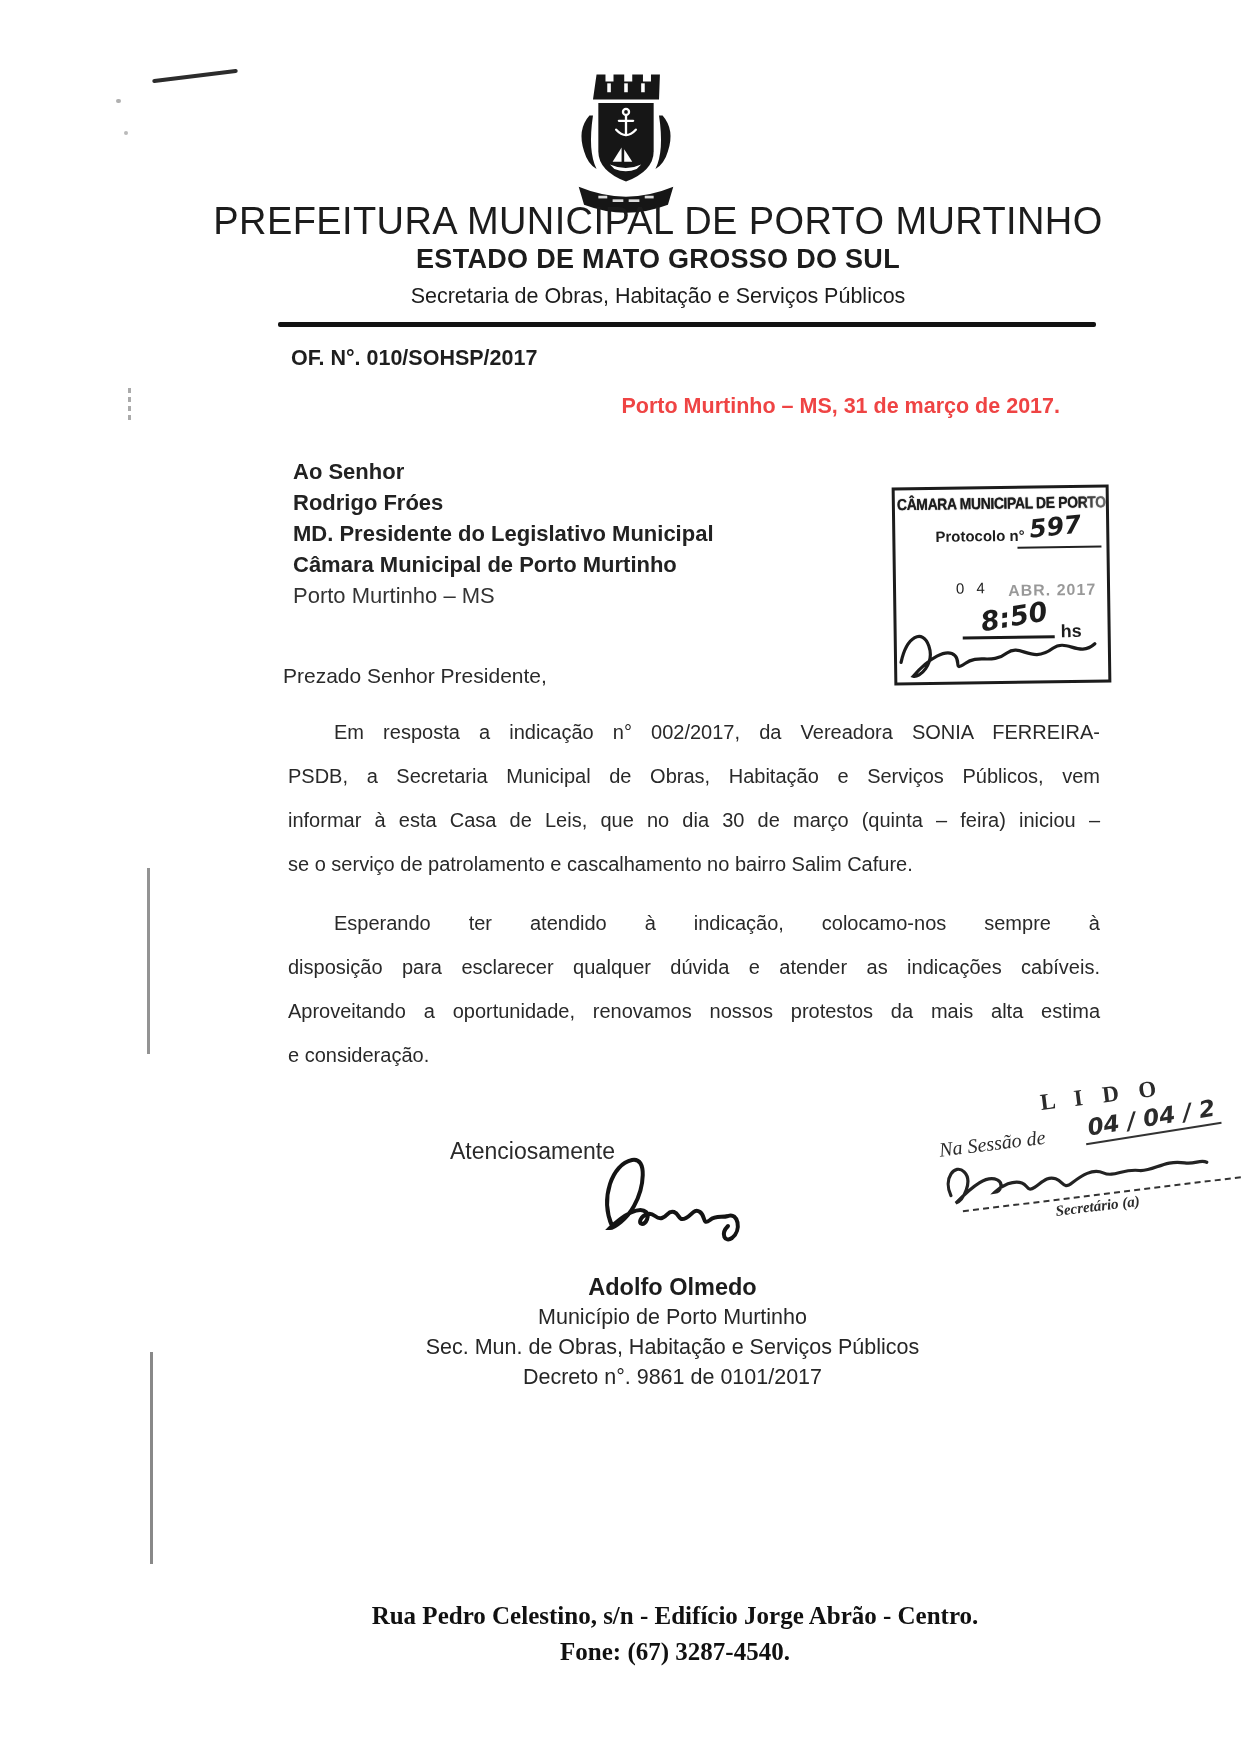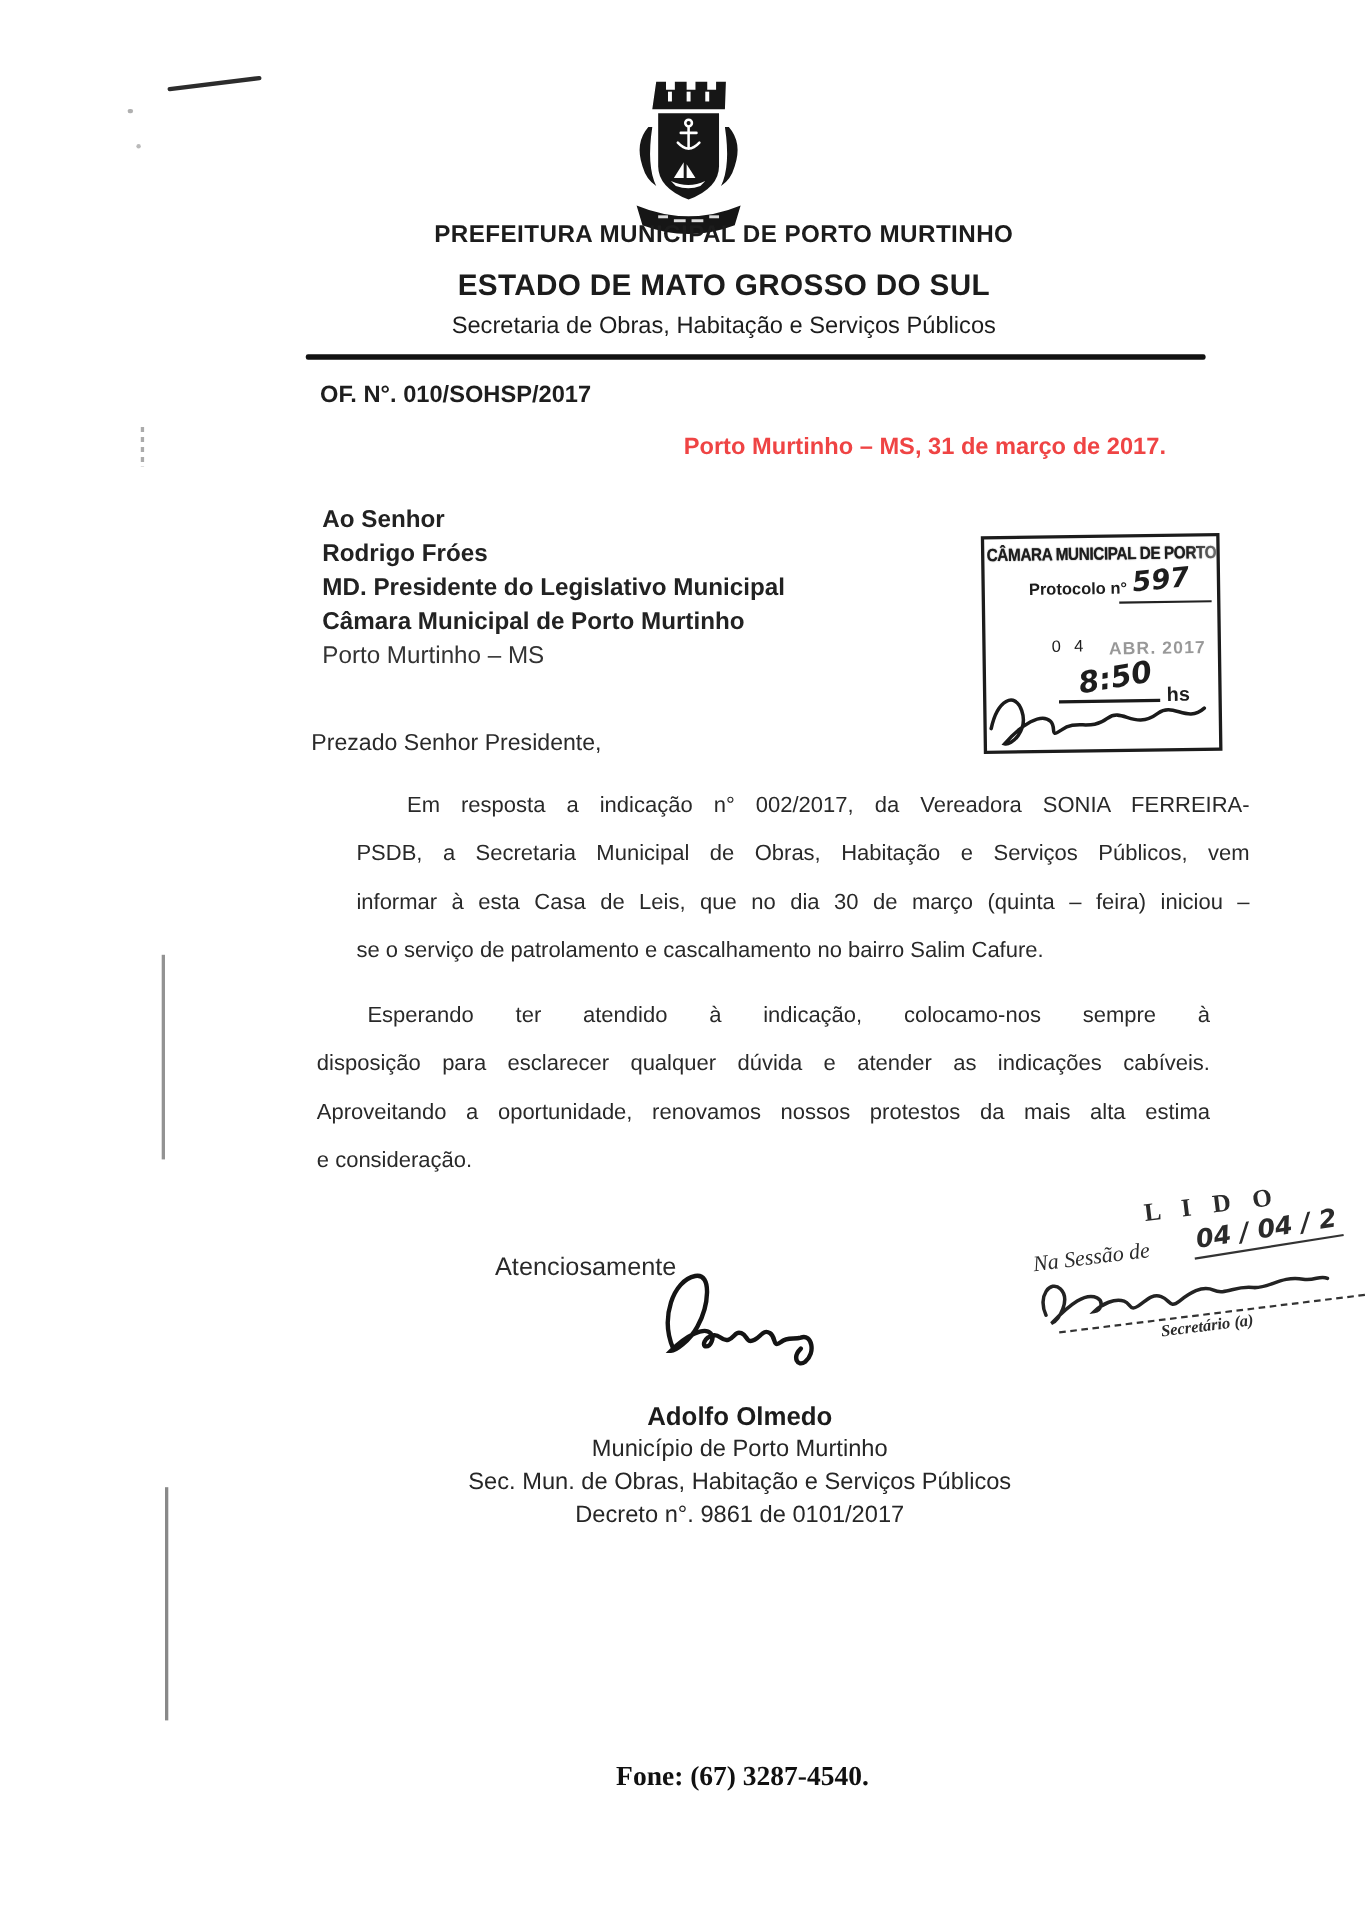--- a/index.html
+++ b/index.html
@@ -15,21 +15,21 @@
   .a-dots1{left:128px; top:388px; width:3px; height:36px; opacity:.45;
            background:repeating-linear-gradient(#444 0 5px,transparent 5px 9px);}
   .a-line1{left:147px; top:868px; width:3px; height:186px; opacity:.55;}
   .a-line2{left:150px; top:1352px; width:3px; height:212px; opacity:.6;}
   .a-dot1{left:116px; top:99px; width:5px; height:4px; opacity:.4; border-radius:2px;}
   .a-dot2{left:124px; top:131px; width:4px; height:4px; opacity:.35; border-radius:2px;}
 
   
   .crest{position:absolute; left:568px; top:60px; width:116px; height:168px;}
   .hdr{position:absolute; left:75px; width:1166px; text-align:center; color:#1c1c1c;}
-  .hdr1{top:200px; font-size:22px; font-weight:bold; letter-spacing:.4px;text-align:center;}
+  .hdr1{top:200px; font-size:38px; font-weight:normal; letter-spacing:.4px;text-align:center;}
   .hdr2{top:244px; font-size:27px; font-weight:bold; letter-spacing:.3px;}
   .hdr3{top:284px; font-size:21.5px; font-weight:500;}
   .rule{position:absolute; left:278px; top:322px; width:818px; height:5px;
         background:#121212; border-radius:2px;}
   .ofnum{position:absolute; left:291px; top:346px; font-size:21.5px; font-weight:bold; color:#1e1e1e;}
   .dateline{position:absolute; right:181px; top:394px; font-size:21.5px; font-weight:bold; color:#ef4444;}
 
   
   .recipient{position:absolute; left:293px; top:456px; font-size:22px; line-height:31px;
              font-weight:bold; color:#222;}
@@ -51,21 +51,21 @@
   .pstamp .smon{position:absolute; left:112px; top:93px; font-size:16px; font-weight:bold; opacity:.45; letter-spacing:1px;}
   .pstamp .stime{position:absolute; left:84px; top:112px; font-size:27px; font-weight:bold;
                  font-style:italic; transform:rotate(-9deg); font-family:"DejaVu Sans",sans-serif;}
   .pstamp .stline{position:absolute; left:66px; top:147px; width:92px; height:3px; background:#1a1a1a;}
   .pstamp .shs{position:absolute; left:164px; top:133px; font-size:18px; font-weight:bold;}
   .pstamp .psig{position:absolute; left:-2px; top:128px;}
 
   
   .salutation{position:absolute; left:283px; top:664px; font-size:21px; color:#2a2a2a;}
   .para{position:absolute; left:288px; width:812px; font-size:20px; line-height:44px; color:#292929;}
-  .p1{top:710px;margin-left:36px;}
+  .p1{top:710px;}
   .p2{top:901px;}
   .para .ln{text-align:justify; text-align-last:justify;}
   .para .ln.first{text-indent:46px;}
   .para .ln.last{text-align-last:left;}
 
   
   .closing-word{position:absolute; left:450px; top:1138px; font-size:23px; color:#2a2a2a;}
   .mainsig{position:absolute; left:592px; top:1146px;}
   .signatory{position:absolute; left:400px; top:1228px; width:545px; text-align:center;
              line-height:30px; color:#262626;}
@@ -200,16 +200,17 @@
     <div class="lsig">
       <svg width="270" height="62" viewBox="0 0 270 62">
         <path d="M8 44 C2 26 16 12 24 22 C32 32 20 50 12 52 C32 36 46 28 56 34 C62 38 58 46 52 46 C60 40 72 36 80 40 C86 43 84 50 92 46 C100 42 106 36 114 40 C122 44 120 52 130 46 C140 40 152 34 162 40 C172 46 182 38 198 42 C212 45 224 34 244 40 C254 43 260 38 266 42" fill="none" stroke="#232323" stroke-width="3.2" stroke-linecap="round"></path>
       </svg>
     </div>
     <div class="ldash"></div>
     <div class="lsec">Secretário (a)</div>
   </div>
 
   <div class="footer">
+    <div>Rua Pedro Celestino, s/n - Edifício Jorge Abrão - Centro.</div>
     <div>Fone: (67) 3287-4540.</div>
   </div>
 
 </div>
 
 </body></html>

